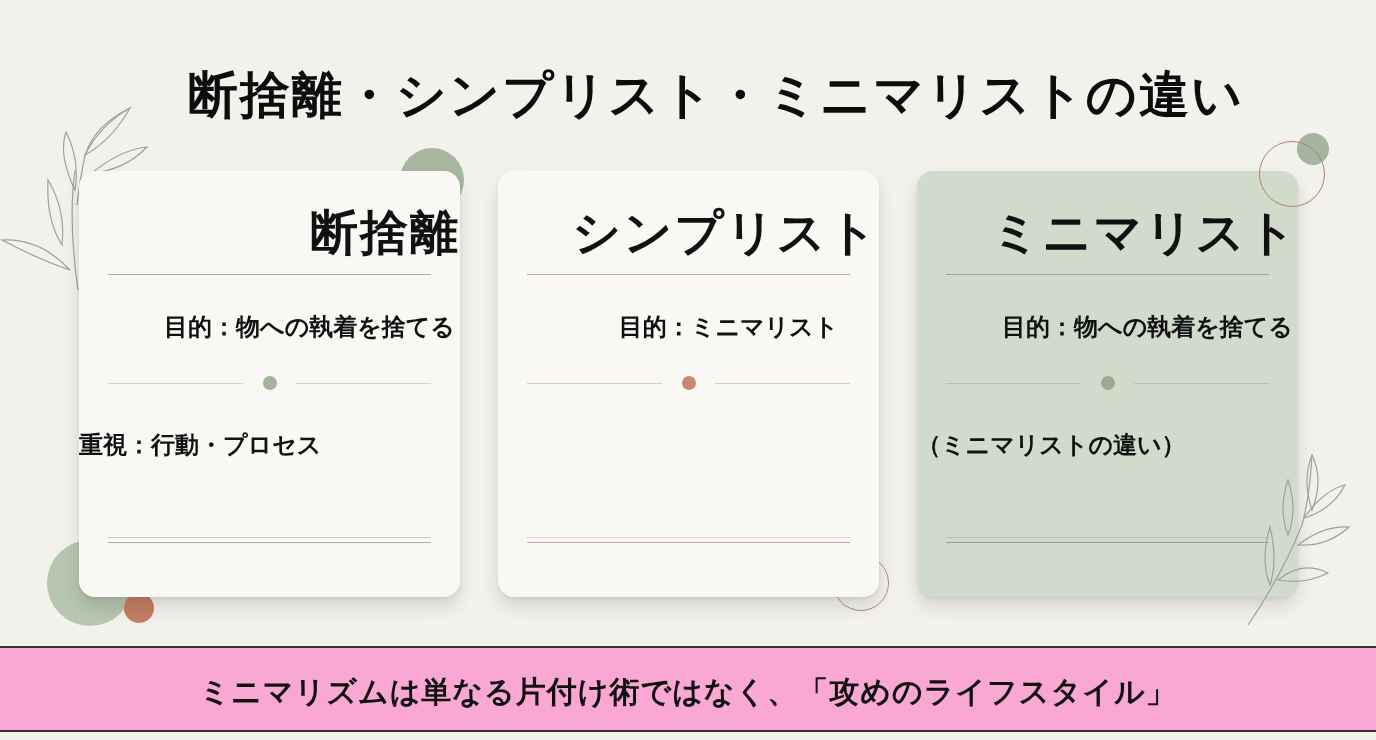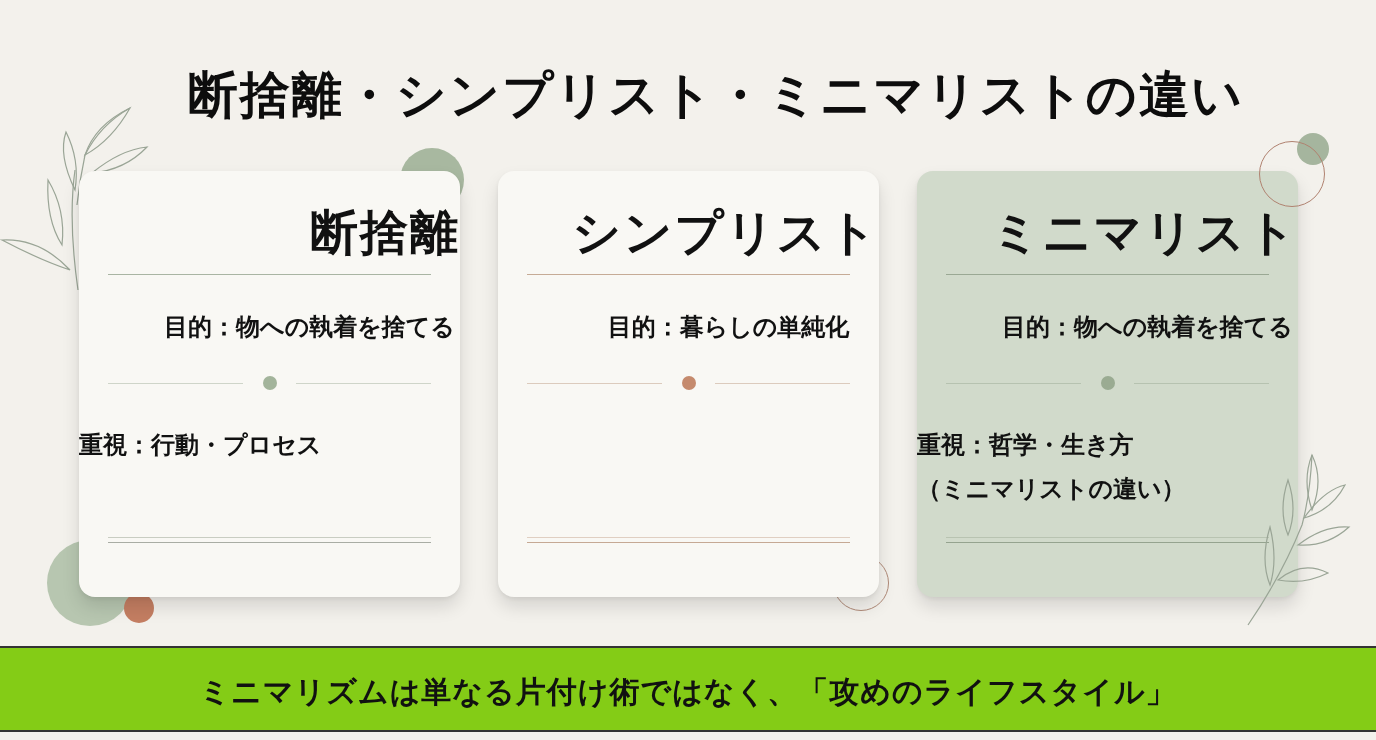--- a/index.html
+++ b/index.html
@@ -50,21 +50,21 @@
     position: absolute; left: 0; width: 100%; top: 252px;
     text-align: left; font-weight: bold; font-size: 24px; line-height: 44px;
   }
   .double-rule { position: absolute; left: 29px; right: 29px; top: 366px; height: 6px; }
   .double-rule .a, .double-rule .b { position: absolute; left: 0; right: 0; height: 1px; }
   .double-rule .a { top: 0; }
   .double-rule .b { top: 5px; }
   .banner {
     position: absolute; left: 0; top: 646px; width: 1376px; height: 86px;
     border-top: 2px solid #333; border-bottom: 2px solid #333;
-    background: #84cc16;
+    background: #f9a8d4;
   }
   .banner-text {
     position: absolute; left: 0; width: 100%; top: 24px;
     text-align: center; font-weight: bold; font-size: 30px; letter-spacing: 1px;
     color: #111;
   }
 </style>
 </head>
 <body>
 
@@ -105,21 +105,21 @@
   </div>
   <div class="double-rule">
     <div class="a" style="background:#c9cdc2;"></div>
     <div class="b" style="background:#a9ada4;"></div>
   </div>
 </div>
 
 <div class="card light" style="left:498px;">
   <div class="card-title">シンプリスト</div>
   <div class="rule top" style="background:#c6ab96;"></div>
-  <div class="purpose">目的：暮らしの単純化</div>
+  <div class="purpose">目的：ミニマリスト</div>
   <div class="dot-divider">
     <div class="l" style="background:#dccbbd;"></div>
     <div class="dot" style="background:#c58a6d;"></div>
     <div class="r" style="background:#dccbbd;"></div>
   </div>
   <div class="double-rule">
     <div class="a" style="background:#e0cfc2;"></div>
     <div class="b" style="background:#c6a994;"></div>
   </div>
 </div>
@@ -127,21 +127,20 @@
 <div class="card green" style="left:917px;">
   <div class="card-title">ミニマリスト</div>
   <div class="rule top" style="background:#9aa894;"></div>
   <div class="purpose">目的：物への執着を捨てる</div>
   <div class="dot-divider">
     <div class="l" style="background:#b6c2b0;"></div>
     <div class="dot" style="background:#9aab92;"></div>
     <div class="r" style="background:#b6c2b0;"></div>
   </div>
   <div class="focus">
-    <div>重視：哲学・生き方</div>
     <div>（ミニマリストの違い）</div>
   </div>
   <div class="double-rule">
     <div class="a" style="background:#b8c3b1;"></div>
     <div class="b" style="background:#95a38f;"></div>
   </div>
 </div>
 
 <div class="deco" style="left:1259px;top:141px;width:66px;height:66px;border-radius:50%;border:1.5px solid #b08270;"></div>
 <svg class="deco" style="left:1232px;top:435px" width="120" height="195" viewBox="0 0 120 195">

